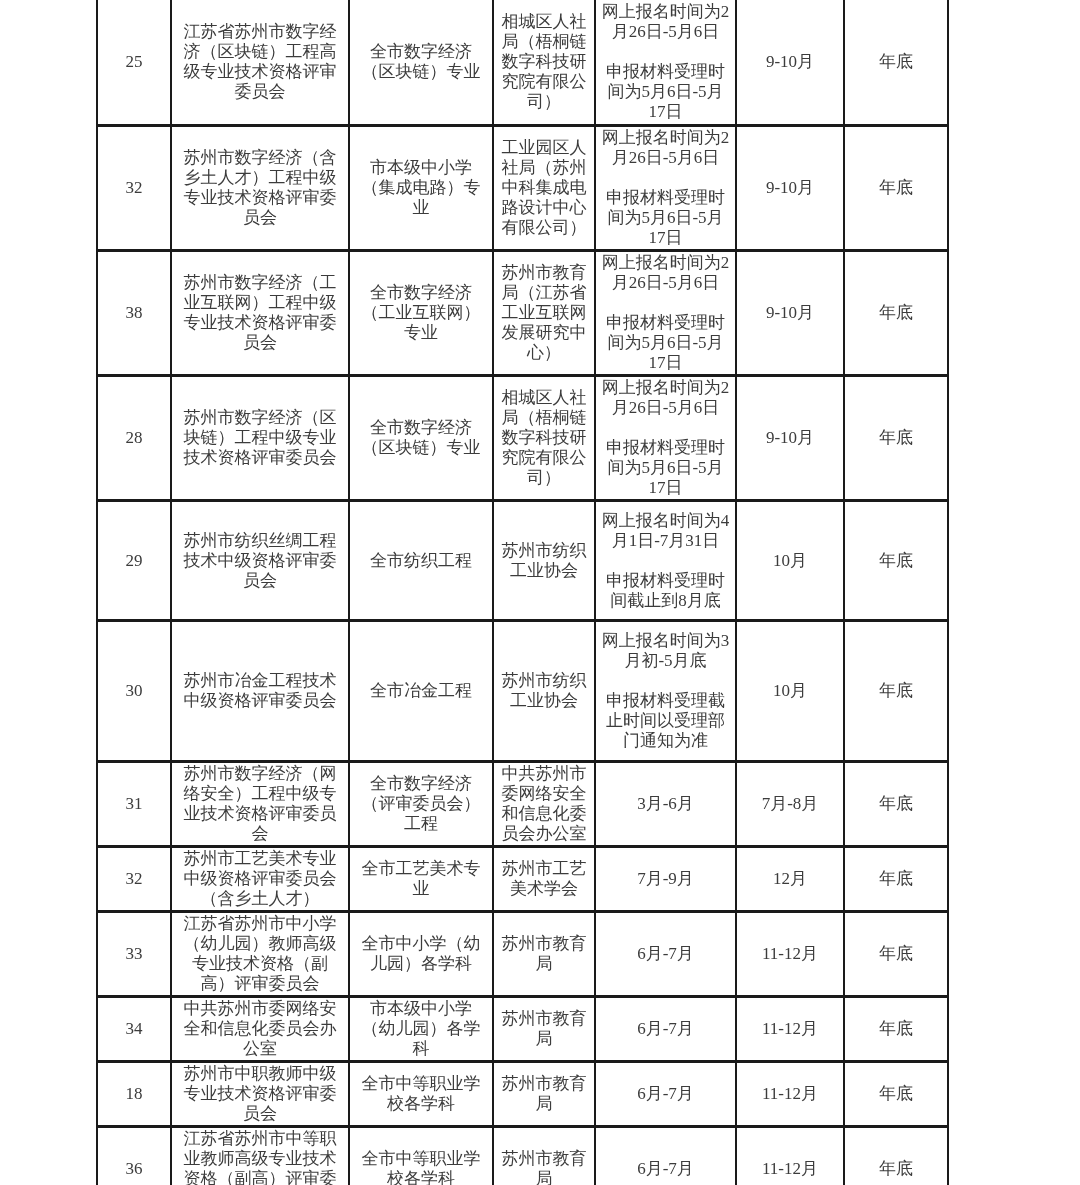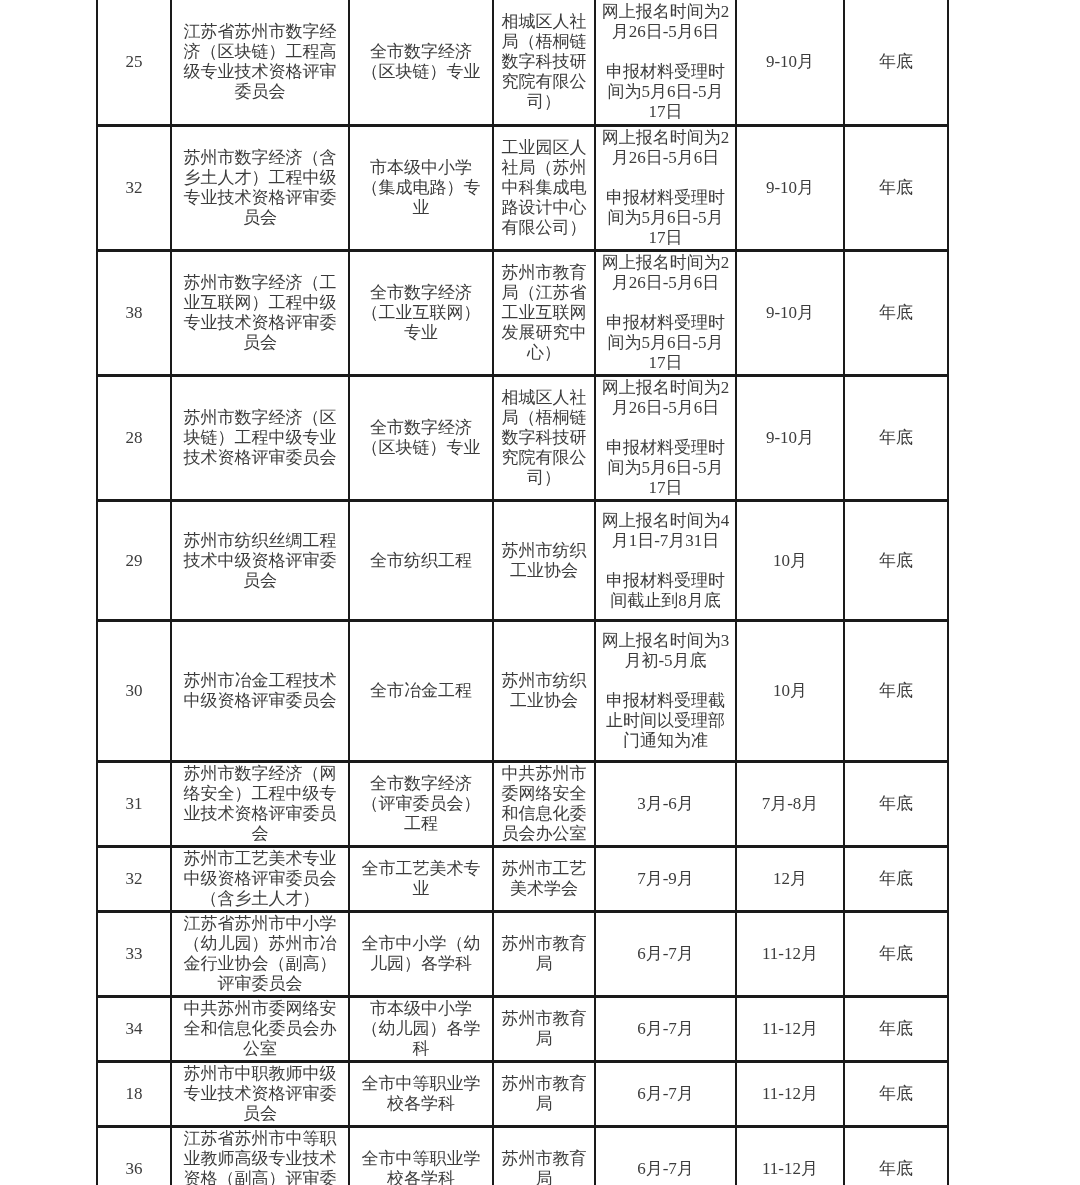--- a/index.html
+++ b/index.html
@@ -131,21 +131,21 @@
           <td class="c-no">32</td>
           <td class="c-name">苏州市工艺美术专业中级资格评审委员会（含乡土人才）</td>
           <td class="c-scope">全市工艺美术专业</td>
           <td class="c-org">苏州市工艺美术学会</td>
           <td class="c-time">7月-9月</td>
           <td class="c-review">12月</td>
           <td class="c-note">年底</td>
         </tr>
         <tr style="height: 79px;">
           <td class="c-no">33</td>
-          <td class="c-name">江苏省苏州市中小学（幼儿园）苏州市冶金行业协会（副高）评审委员会</td>
+          <td class="c-name">江苏省苏州市中小学（幼儿园）教师高级专业技术资格（副高）评审委员会</td>
           <td class="c-scope">全市中小学（幼儿园）各学科</td>
           <td class="c-org">苏州市教育局</td>
           <td class="c-time">6月-7月</td>
           <td class="c-review">11-12月</td>
           <td class="c-note">年底</td>
         </tr>
         <tr style="height: 58px;">
           <td class="c-no">34</td>
           <td class="c-name">中共苏州市委网络安全和信息化委员会办公室</td>
           <td class="c-scope">市本级中小学（幼儿园）各学科</td>

